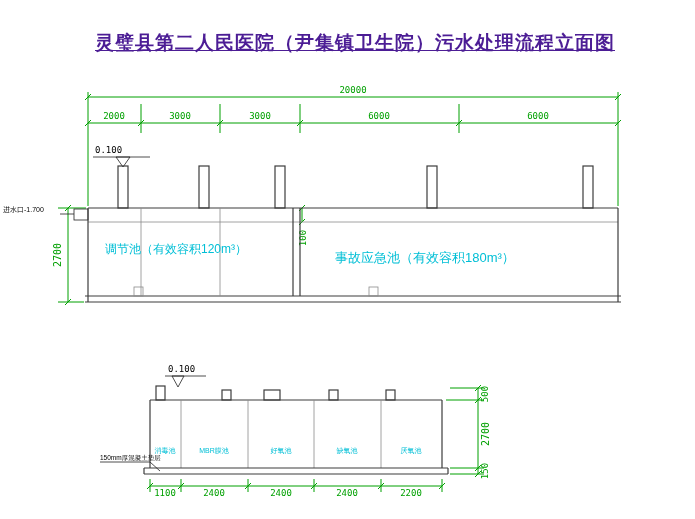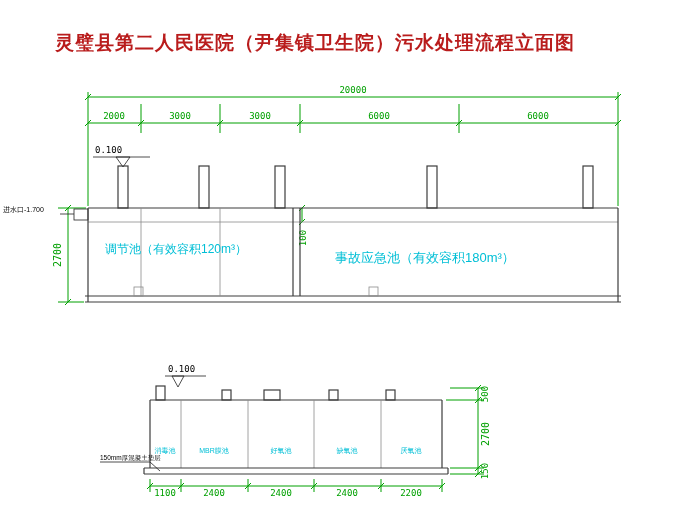--- a/index.html
+++ b/index.html
@@ -9,27 +9,28 @@
     height: 519px;
     background: #ffffff;
     overflow: hidden;
     font-family: "Liberation Sans", sans-serif;
   }
   #title {
     position: absolute;
     left: 55px;
     top: 30px;
     width: 600px;
-    text-align: left;
+    text-align: center;
     font-family: "Liberation Serif", serif;
     font-weight: bold;
     font-size: 19px;
-    color: #b91c1c;
+    color: #4c1d95;
     letter-spacing: 1px;
     white-space: nowrap;
+    text-decoration: underline;
   }
   svg { position: absolute; left: 0; top: 0; }
   .dim-line   { stroke: #00A000; stroke-width: 1; fill: none; }
   .dim-text   { fill: #00A000; font-family: "DejaVu Sans Mono", monospace; font-size: 9px; }
   .dim-text-lg{ fill: #00A000; font-family: "DejaVu Sans Mono", monospace; font-size: 10px; }
   .outline    { stroke: #3C3C3C; stroke-width: 1.2; fill: none; }
   .outline-thin { stroke: #8C8C8C; stroke-width: 0.8; fill: none; }
   .black-thin { stroke: #222222; stroke-width: 0.8; fill: none; }
   .anno-text  { fill: #000000; font-family: "DejaVu Sans Mono", monospace; font-size: 9px; }
   .anno-small { fill: #000000; font-family: "Liberation Sans", sans-serif; font-size: 6.5px; }

